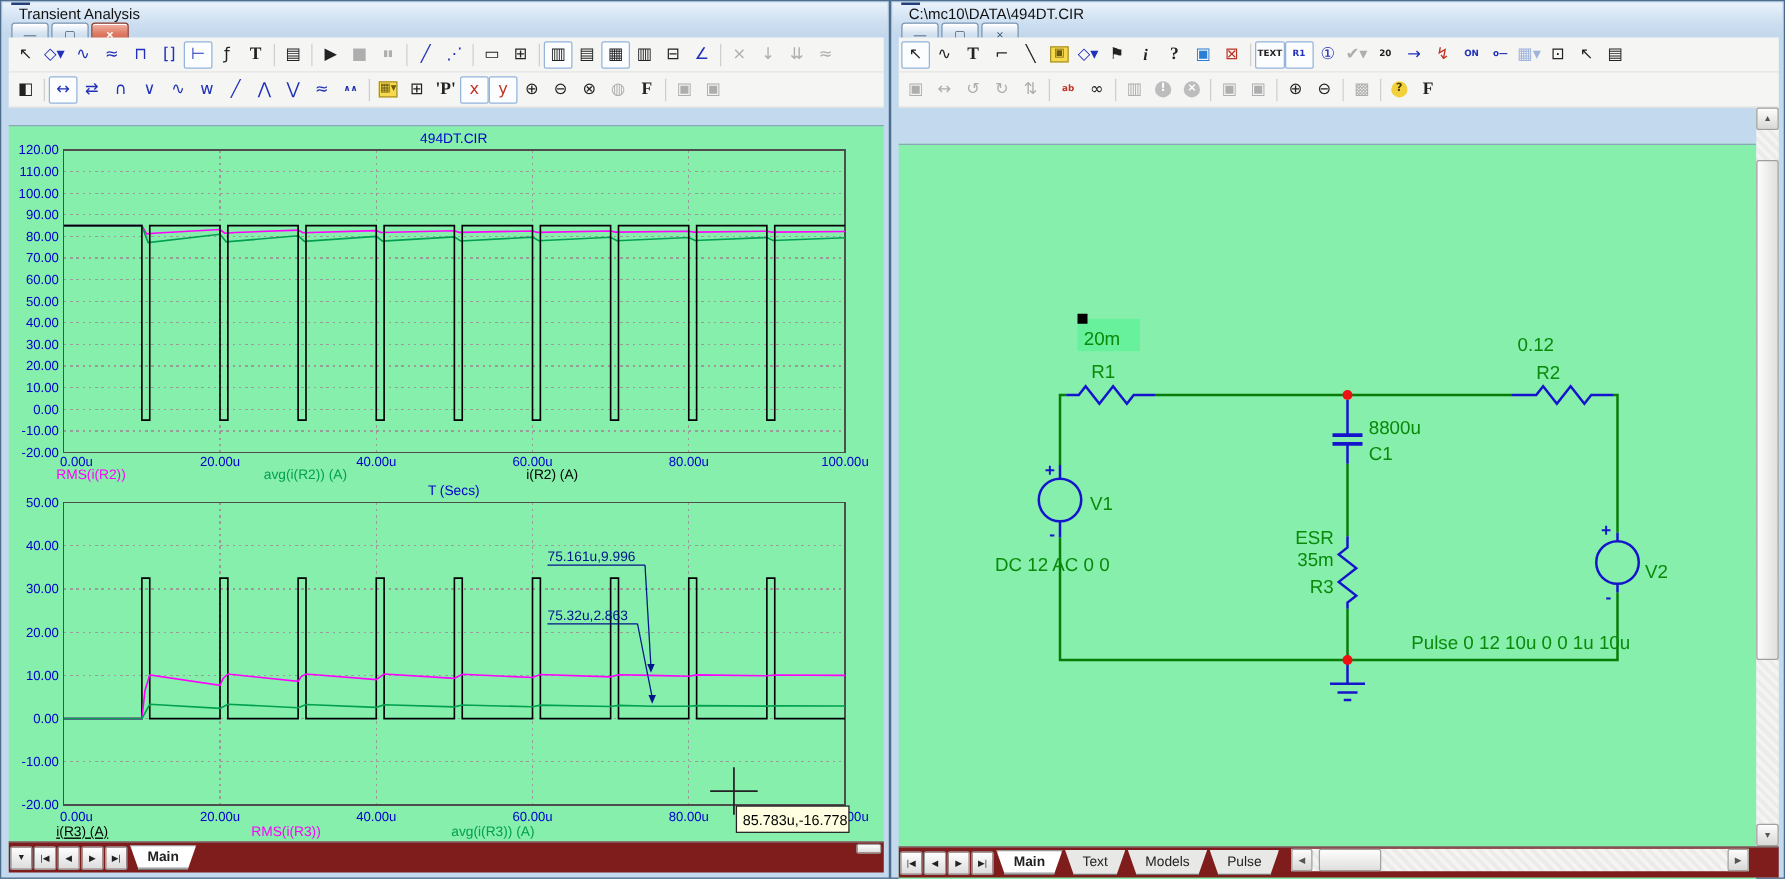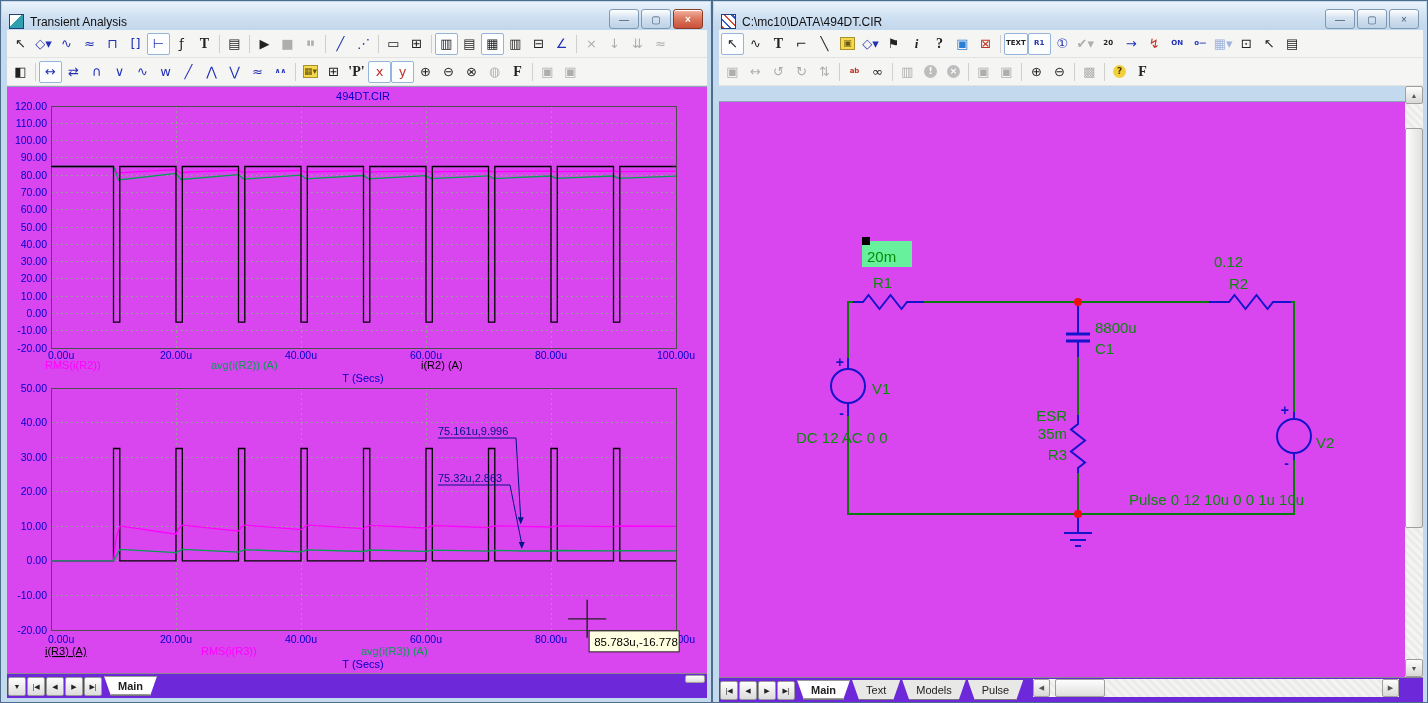--- a/index.html
+++ b/index.html
@@ -1,20 +1,20 @@
 <!DOCTYPE html>
 <html><head>
 <meta charset="utf-8">
 <style>
   html,body{margin:0;padding:0;width:1428px;height:703px;overflow:hidden;background:#09263f;
     font-family:"Liberation Sans",sans-serif;-webkit-font-smoothing:antialiased;}
   .win{position:absolute;top:0;height:703px;box-sizing:border-box;background:#c3d9ee;
     border:1px solid #4e6d8d;}
-  .titlebar{position:absolute;left:1px;top:1px;right:1px;height:27px;display:flex;align-items:flex-end;
-    padding:0 7px;background:linear-gradient(#e9f2fb,#cddff1 60%,#c3d7ec);}
+  .titlebar{position:absolute;left:1px;top:1px;right:1px;height:27px;display:flex;align-items:flex-start;
+    padding:0 7px;background:linear-gradient(#e9f2fb,#cddff1 60%,#c3d7ec);flex-direction:column;}
   .title-text{font-size:12px;color:#111;margin-left:6px;flex:1;white-space:nowrap;}
   .app-ico{width:15px;height:15px;border:1px solid #23407a;background:linear-gradient(135deg,#ffffff 45%,#2fa0b0 45%);box-sizing:border-box;}
   .doc-ico{width:15px;height:15px;border:1px solid #23407a;box-sizing:border-box;
     background:repeating-linear-gradient(45deg,#d84a3a 0 2px,#ffffff 2px 5px,#3a5ac8 5px 7px,#ffffff 7px 10px);}
   .caps{display:flex;gap:2px;}
   .cap{width:28px;height:18px;border:1px solid #7e98b2;border-radius:3px;display:flex;align-items:center;
     justify-content:center;font-size:10px;color:#3d5a77;background:linear-gradient(#ffffff,#d5e2f0 45%,#bcd2e6);
     box-shadow:inset 0 1px #fff;}
   .cap.close-active{background:linear-gradient(#f3b4a4,#dd7a62 45%,#c94f38);color:#fff;border-color:#8c3a28;font-weight:bold;}
   .toolbar{position:absolute;left:6px;width:700px;height:28px;background:#f5f5f4;display:flex;align-items:center;
@@ -28,22 +28,22 @@
   .tx{font-size:7px;font-weight:bold;letter-spacing:0;}
   .fs{font-family:"Liberation Serif",serif;font-weight:bold;font-size:14px;}
   .fsb{font-family:"Liberation Serif",serif;font-weight:bold;font-style:italic;font-size:13px;}
   .y span{display:inline-block;background:#f6d94d;border:1px solid #a9922c;color:#6a5a10;font-size:9px;line-height:11px;
     width:13px;text-align:center;}
   .mcol span{color:#2a7fd4;}
   .gc span{display:inline-block;width:13px;height:13px;border-radius:50%;background:#bdbdbd;color:#fff;
     font-size:9px;line-height:13px;text-align:center;font-weight:bold;}
   .yc span{display:inline-block;width:13px;height:13px;border-radius:50%;background:#f2d03c;color:#4a3a00;
     font-size:9px;line-height:13px;text-align:center;font-weight:bold;}
-  .client{position:absolute;background:#d946ef;border-top:1px solid #8fa6ba;}
-  .tabbar{position:absolute;left:6px;height:24px;background:#6d28d9;border-top:1px solid #888;display:flex;align-items:center;}
+  .client{position:absolute;background:#86efac;border-top:1px solid #8fa6ba;margin-top:14px;}
+  .tabbar{position:absolute;left:6px;height:24px;background:#7f1d1d;border-top:1px solid #888;display:flex;align-items:center;}
   .nav-btn{width:16px;height:17px;margin:1px 0 0 1px;background:linear-gradient(#fefefe,#dcdcdc);border:1px solid #9a9a9a;
     border-radius:2px;font-size:7px;color:#222;display:flex;align-items:center;justify-content:center;flex:0 0 auto;}
   .tab{height:19px;padding:0 14px;margin-left:2px;display:flex;align-items:center;font-size:11px;color:#222;
     clip-path:polygon(0 0,100% 0,calc(100% - 7px) 100%,7px 100%);background:#e8e8e6;border-bottom:1px solid #777;flex:0 0 auto;}
   .tab.active{background:#ffffff;font-weight:bold;box-shadow:inset 0 0 0 1px #999;}
   .sb{position:absolute;background:repeating-linear-gradient(45deg,#f4f4f2 0 3px,#ebebe9 3px 6px);}
   .sb-btn{position:absolute;background:linear-gradient(#fdfdfd,#d8d8d6);border:1px solid #9f9f9d;border-radius:2px;
     color:#555;font-size:7px;display:flex;align-items:center;justify-content:center;box-sizing:border-box;}
   .sb-thumb{position:absolute;background:linear-gradient(90deg,#fdfdfd,#dfdfdd);border:1px solid #9f9f9d;border-radius:2px;box-sizing:border-box;}
   .sb-thumb.h{background:linear-gradient(#fdfdfd,#dfdfdd);}

